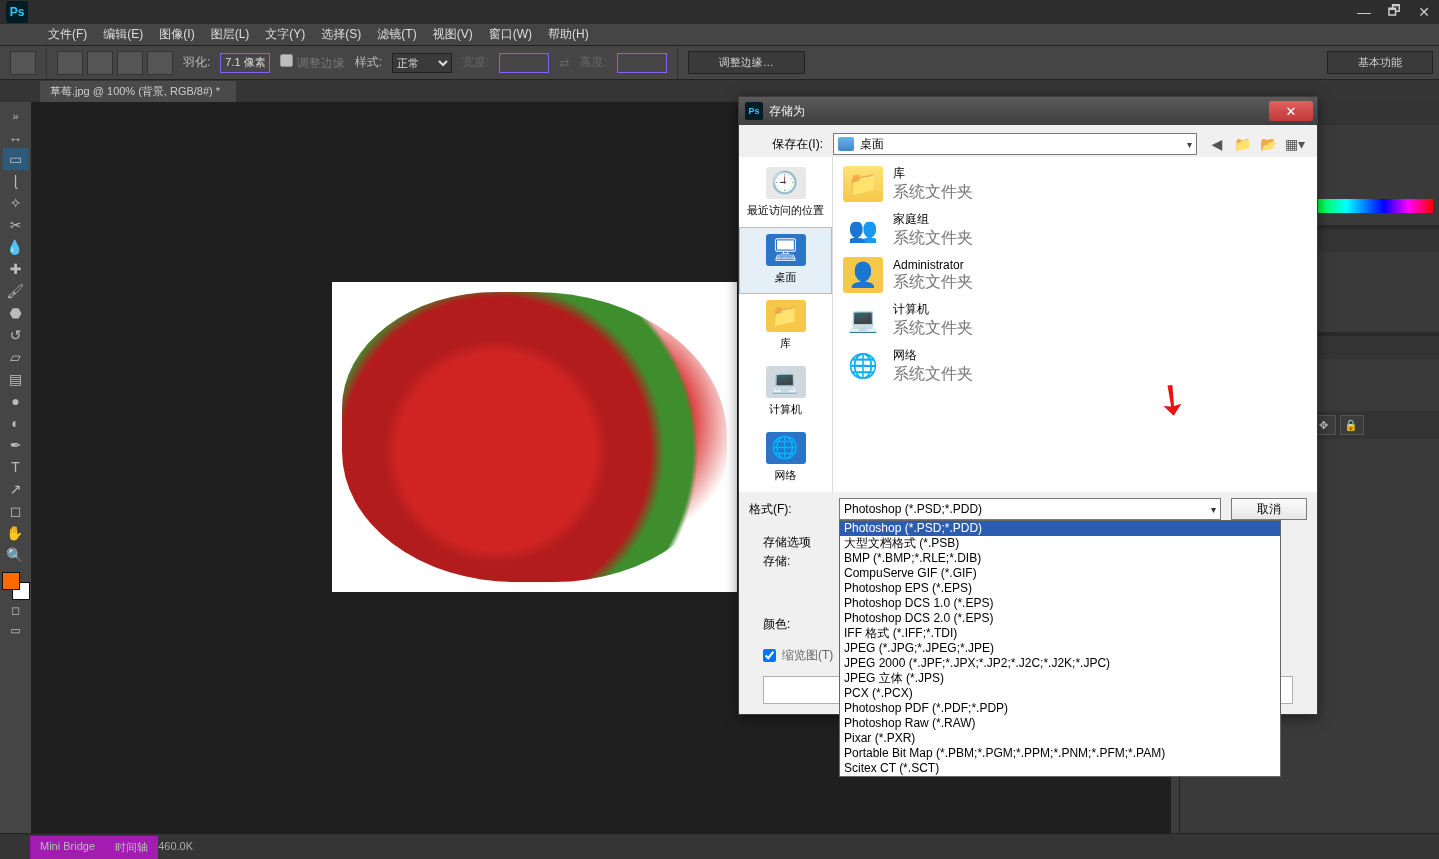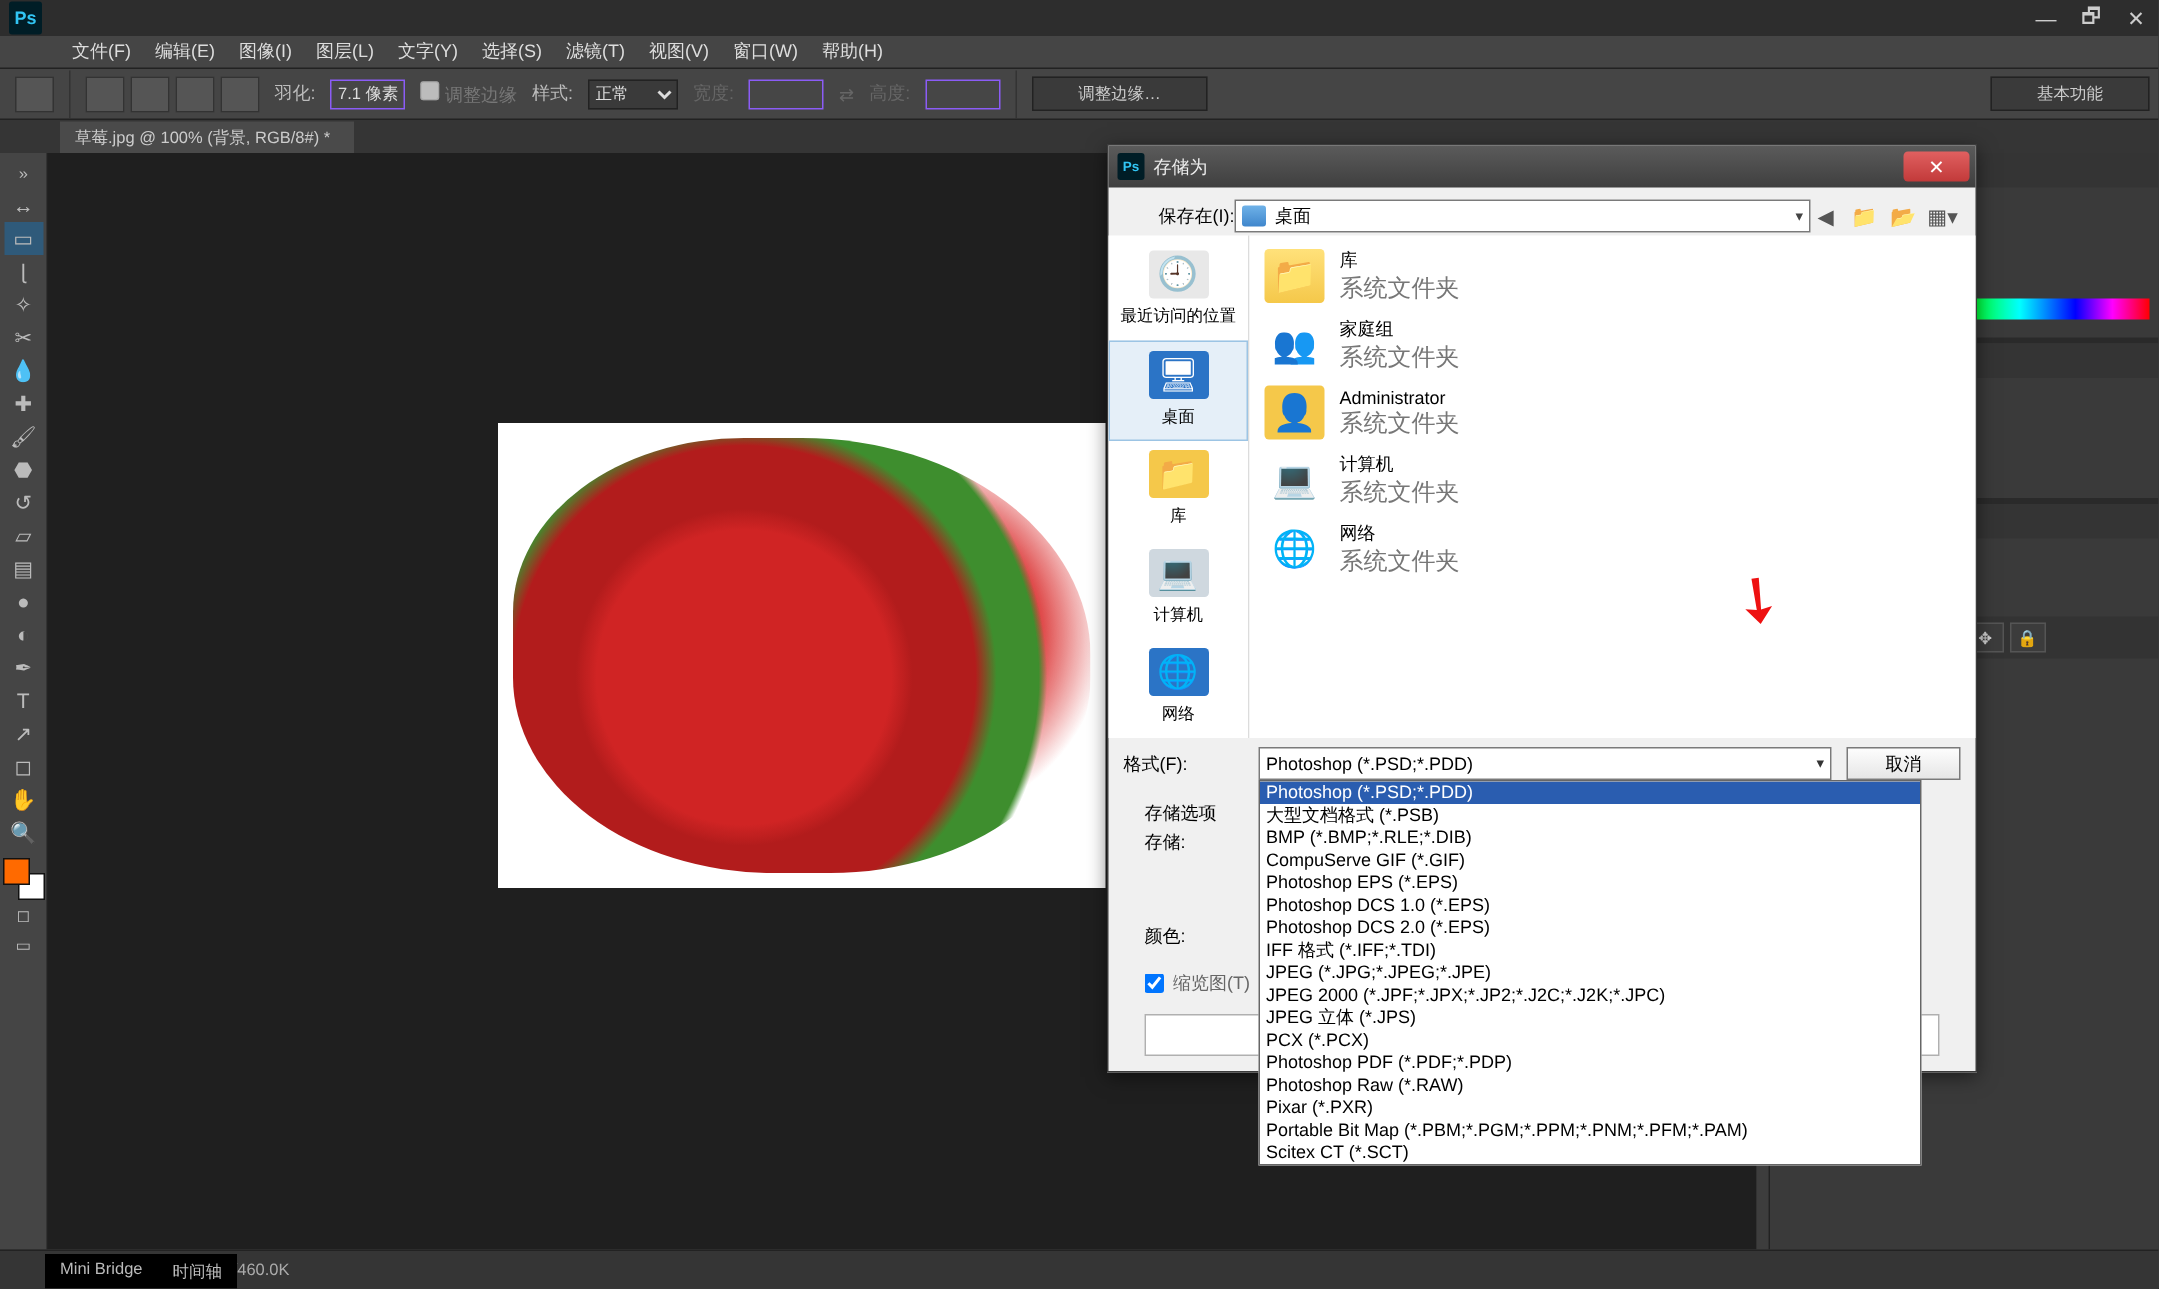--- a/index.html
+++ b/index.html
@@ -51,32 +51,32 @@
 .field-row { display:flex; align-items:center; gap:4px; margin-bottom:4px; font-size:11px; color:#bbb; }
 .field-row input { width:50px; height:18px; background:#2c2c2c; border:1px solid #555; color:#ccc; font-size:11px; padding:0 3px; }
 .hue-strip { height:14px; background:linear-gradient(90deg,#000,#f00 20%,#ff0 35%,#0f0 50%,#0ff 65%,#00f 80%,#f0f 90%,#f00 100%); margin:6px 0; }
 .panel-divider { height:4px; background:#2a2a2a; }
 .row-slider { display:flex; align-items:center; gap:6px; font-size:11px; color:#bbb; padding:4px 6px; }
 .row-slider input { width:50px; height:18px; background:#2c2c2c; border:1px solid #555; color:#ccc; font-size:11px; padding:0 3px; }
 .lock-row { display:flex; gap:4px; justify-content:center; padding:4px 0; background:#333; }
 .lock-row span { width:24px; height:20px; background:#3c3c3c; border:1px solid #555; display:flex; align-items:center; justify-content:center; font-size:11px; color:#ccc; cursor:pointer; }
 
 .statusbar { position:absolute; bottom:0; left:0; right:0; height:26px; background:#353535; border-top:1px solid #222; display:flex; align-items:center; color:#aaa; font-size:11px; padding-left:44px; gap:20px; }
-.mb-tabs { position:absolute; bottom:0; left:30px; display:flex; background:#000000;text-align:right; }
+.mb-tabs { position:absolute; bottom:0; left:30px; display:flex; background:#a21caf;text-align:right; }
 .mb-tabs span { font-size:11px; color:#bbb; padding:4px 10px; cursor:pointer; }
 
 
 .dialog { position:absolute; left:738px; top:96px; width:580px; background:#f0f0f0; border:1px solid #3b3b3b; box-shadow:0 3px 12px rgba(0,0,0,0.5); z-index:50; font-size:12px; }
 .dlg-titlebar { height:28px; background:linear-gradient(#5b5b5b,#3f3f3f); display:flex; align-items:center; color:#eee; padding-left:6px; }
 .dlg-titlebar .tbicon { width:18px; height:18px; background:#001d26; color:#31c5f4; font-size:9px; font-weight:bold; display:flex; align-items:center; justify-content:center; border-radius:2px; margin-right:6px; }
 .dlg-titlebar .wc { margin-left:auto; display:flex; }
 .dlg-titlebar .wc span { width:44px; height:20px; display:flex; align-items:center; justify-content:center; font-size:13px; cursor:pointer; }
 .dlg-titlebar .wc .close { background:linear-gradient(#e06060,#c23a3a); color:#fff; border-radius:3px; margin-right:4px; }
 
-.dlg-toolbar { display:flex; align-items:center; padding:8px 12px 2px; }
+.dlg-toolbar { display:flex; align-items:center; padding:8px 12px 2px; gap:10px; }
 .dlg-toolbar .lbl { width:72px; text-align:right; color:#000; }
 .place-dd { flex:1; height:22px; border:1px solid #7a7a7a; background:#fff; display:flex; align-items:center; padding:0 4px; cursor:pointer; }
 .place-dd .icon-folder { width:16px; height:14px; background:linear-gradient(#6fb2e8,#3f86cc); border-radius:2px; margin-right:6px; }
 .place-dd .dd-arrow { margin-left:auto; color:#444; font-size:10px; }
 .nav-icons { display:flex; gap:6px; }
 .nav-icons span { width:20px; height:20px; display:flex; align-items:center; justify-content:center; cursor:pointer; color:#555; font-size:14px; }
 
 .dlg-body { display:flex; min-height:286px; }
 .places { width:94px; background:#fff; border-right:1px solid #dcdcdc; display:flex; flex-direction:column; align-items:center; padding-top:4px; overflow:hidden; }
 .place-item { width:100%; padding:6px 0 8px; text-align:center; font-size:11px; cursor:pointer; border-bottom:1px solid transparent; }

